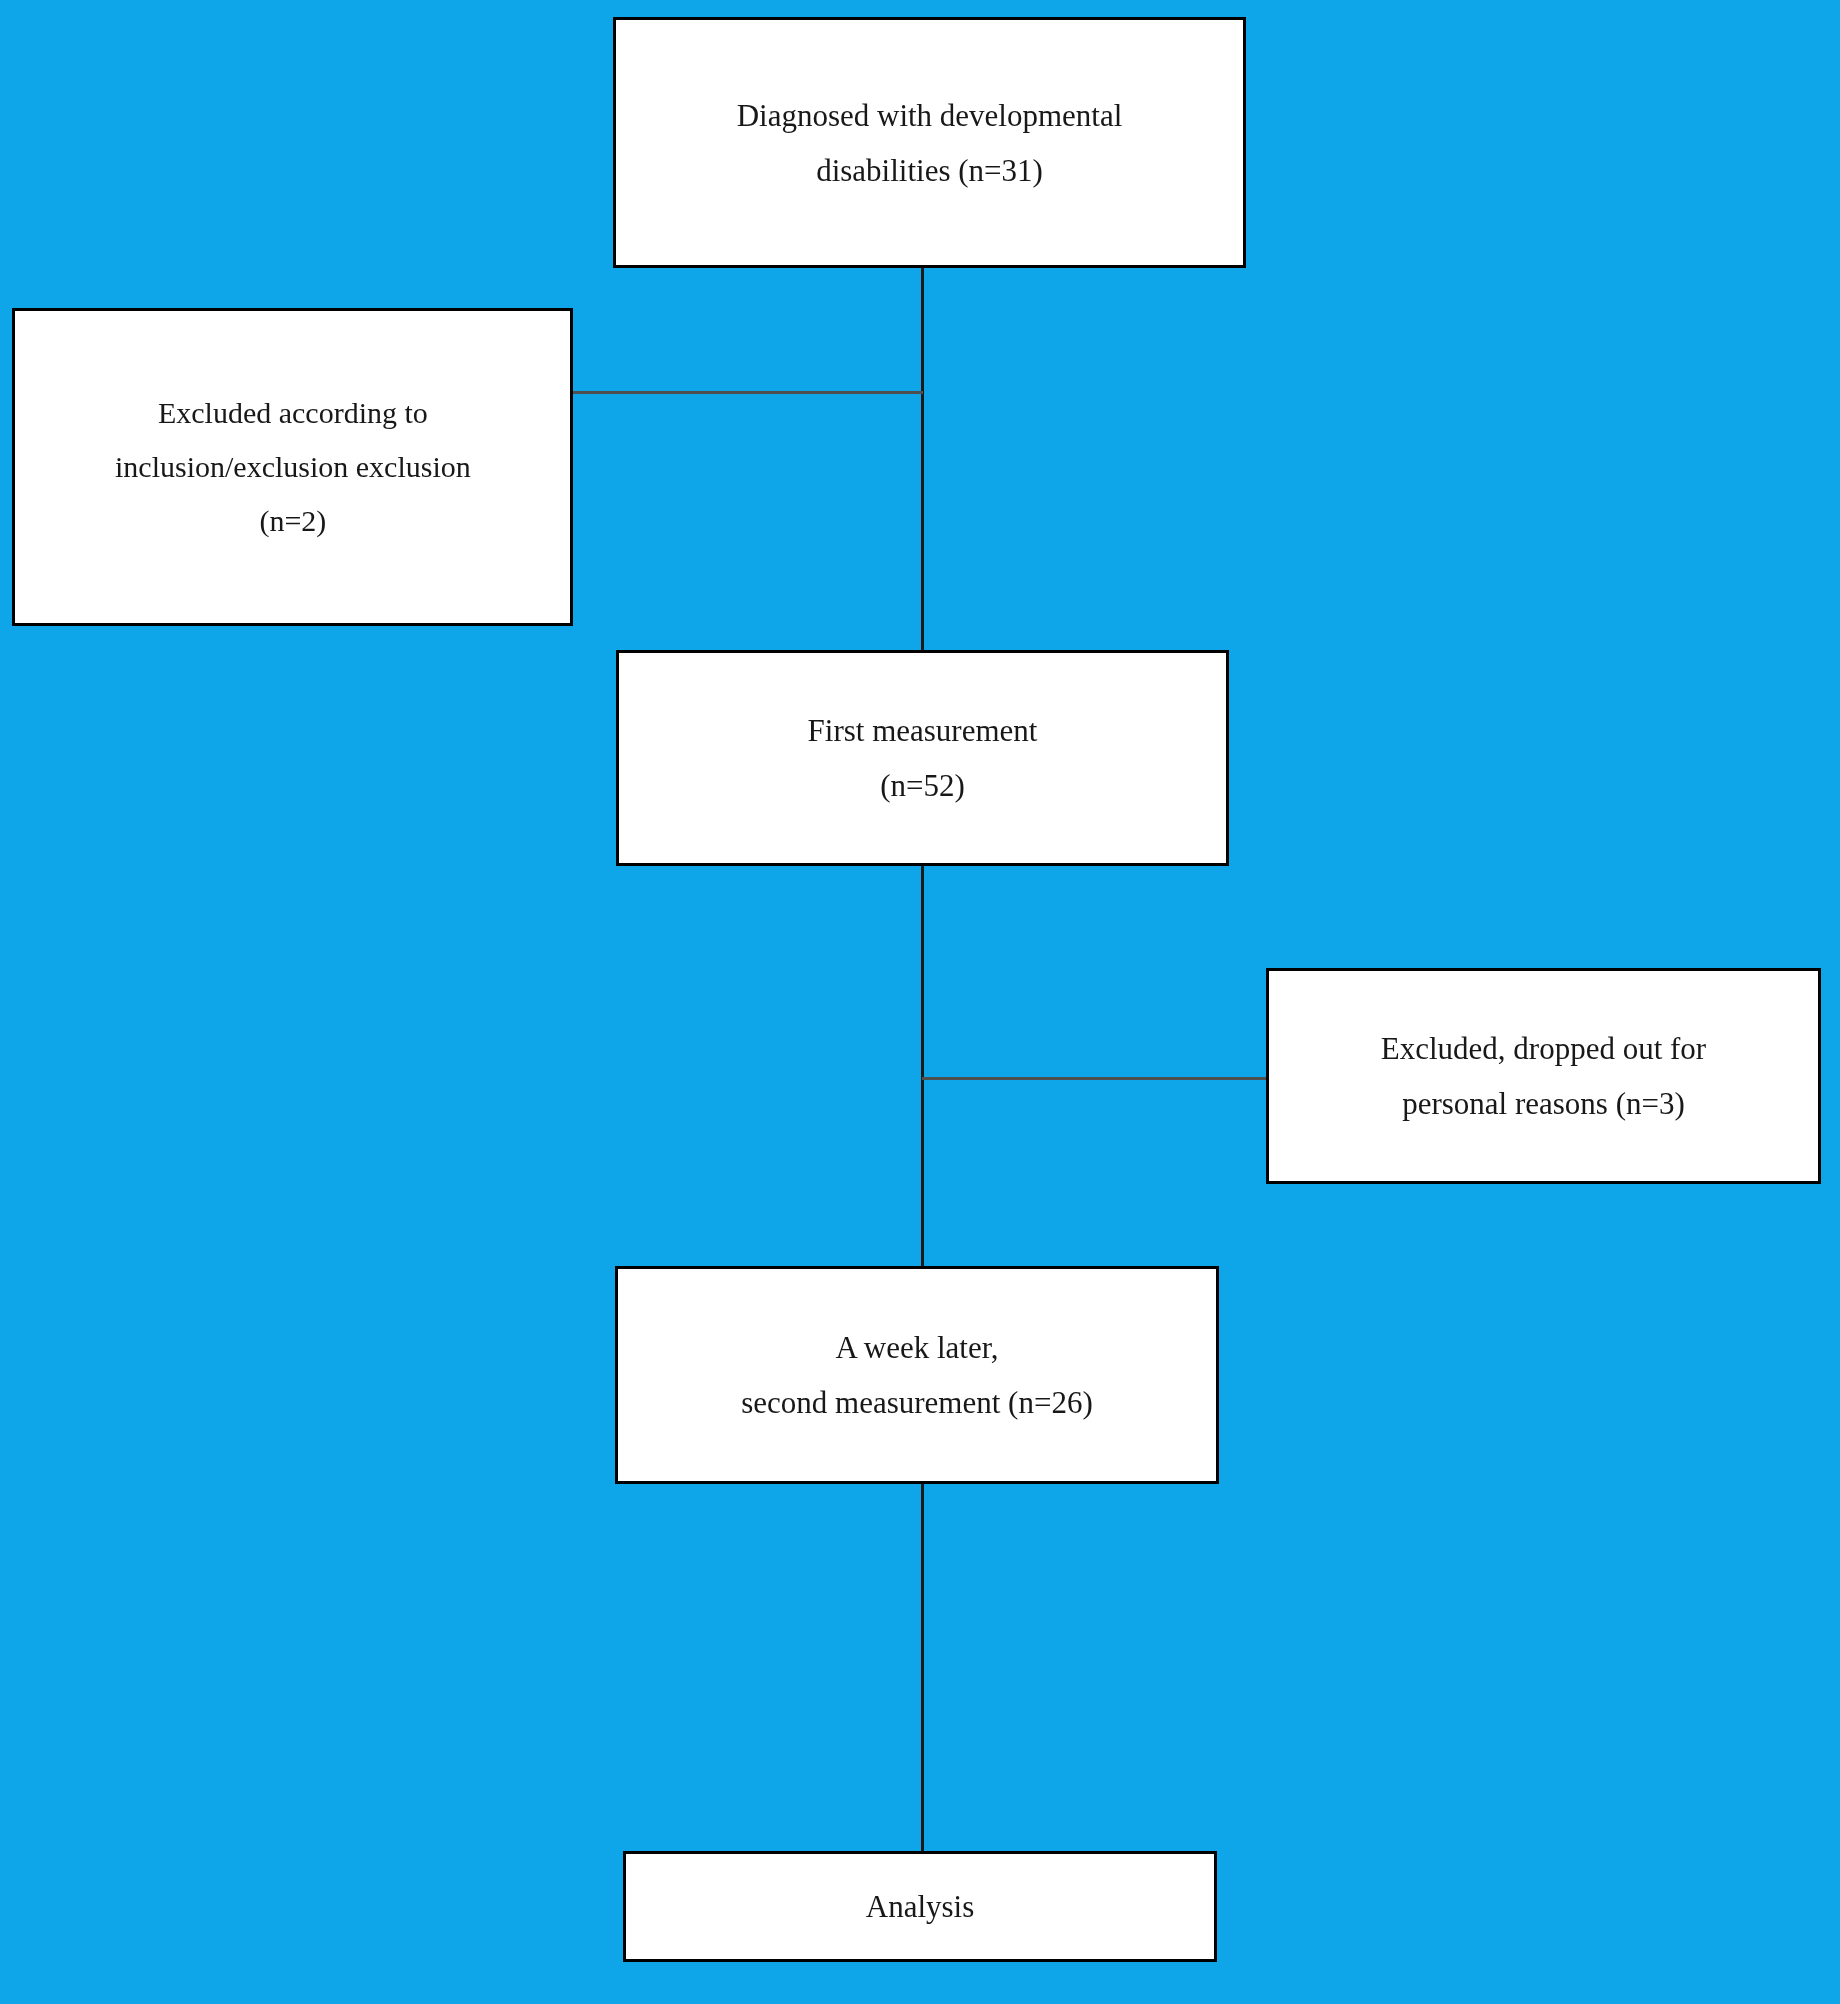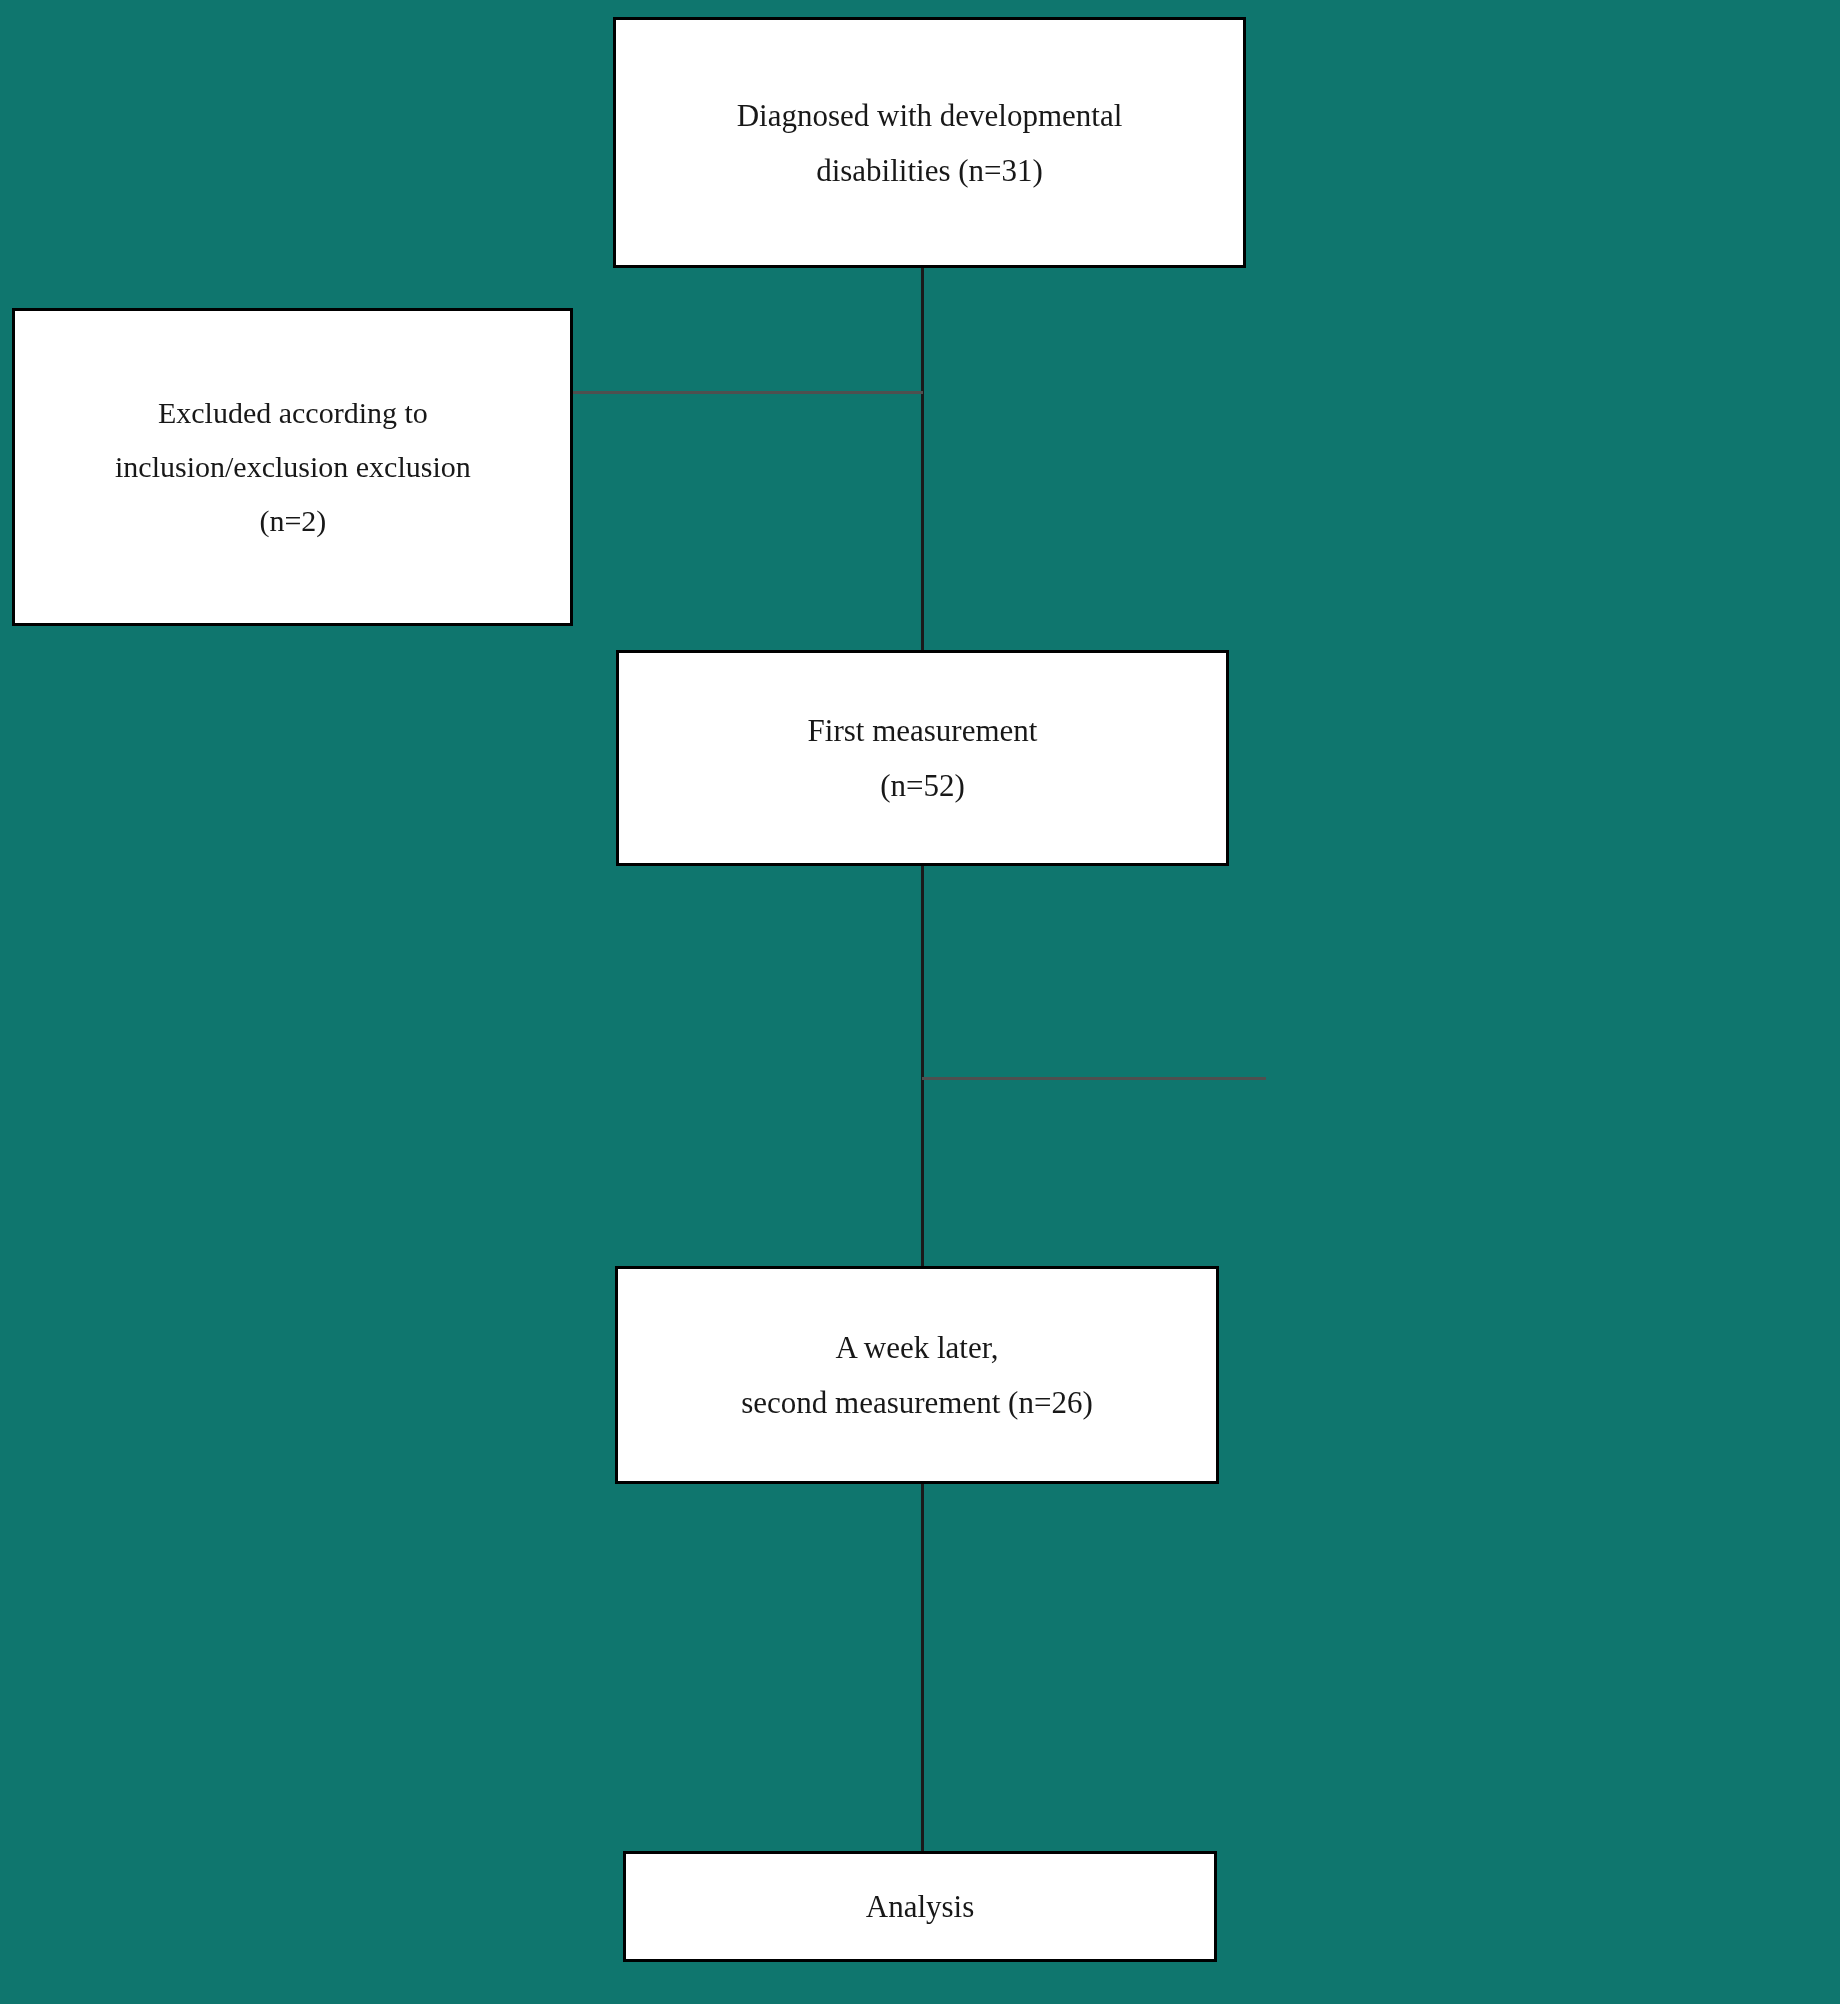--- a/index.html
+++ b/index.html
@@ -4,21 +4,21 @@
 <style>
   html, body {
     margin: 0;
     padding: 0;
     background: #ffffff;
   }
   #canvas {
     position: relative;
     width: 1840px;
     height: 2005px;
-    background: #0f766e;
+    background: #0ea5e9;
     overflow: hidden;
     font-family: "Liberation Serif", "DejaVu Serif", serif;
   }
   .node {
     position: absolute;
     box-sizing: border-box;
     border: 3px solid #000000;
     background: #ffffff;
     display: flex;
     flex-direction: column;
@@ -85,20 +85,24 @@
     <span class="line">Excluded according to</span>
     <span class="line">inclusion/exclusion exclusion</span>
     <span class="line">(n=2)</span>
   </div>
 
   <div class="node" id="node-first-meas">
     <span class="line">First measurement</span>
     <span class="line">(n=52)</span>
   </div>
 
+  <div class="node" id="node-dropped-out">
+    <span class="line">Excluded, dropped out for</span>
+    <span class="line">personal reasons (n=3)</span>
+  </div>
 
   <div class="node" id="node-second-meas">
     <span class="line">A week later,</span>
     <span class="line">second measurement (n=26)</span>
   </div>
 
   <div class="node" id="node-analysis">
     <span class="line">Analysis</span>
   </div>
 

